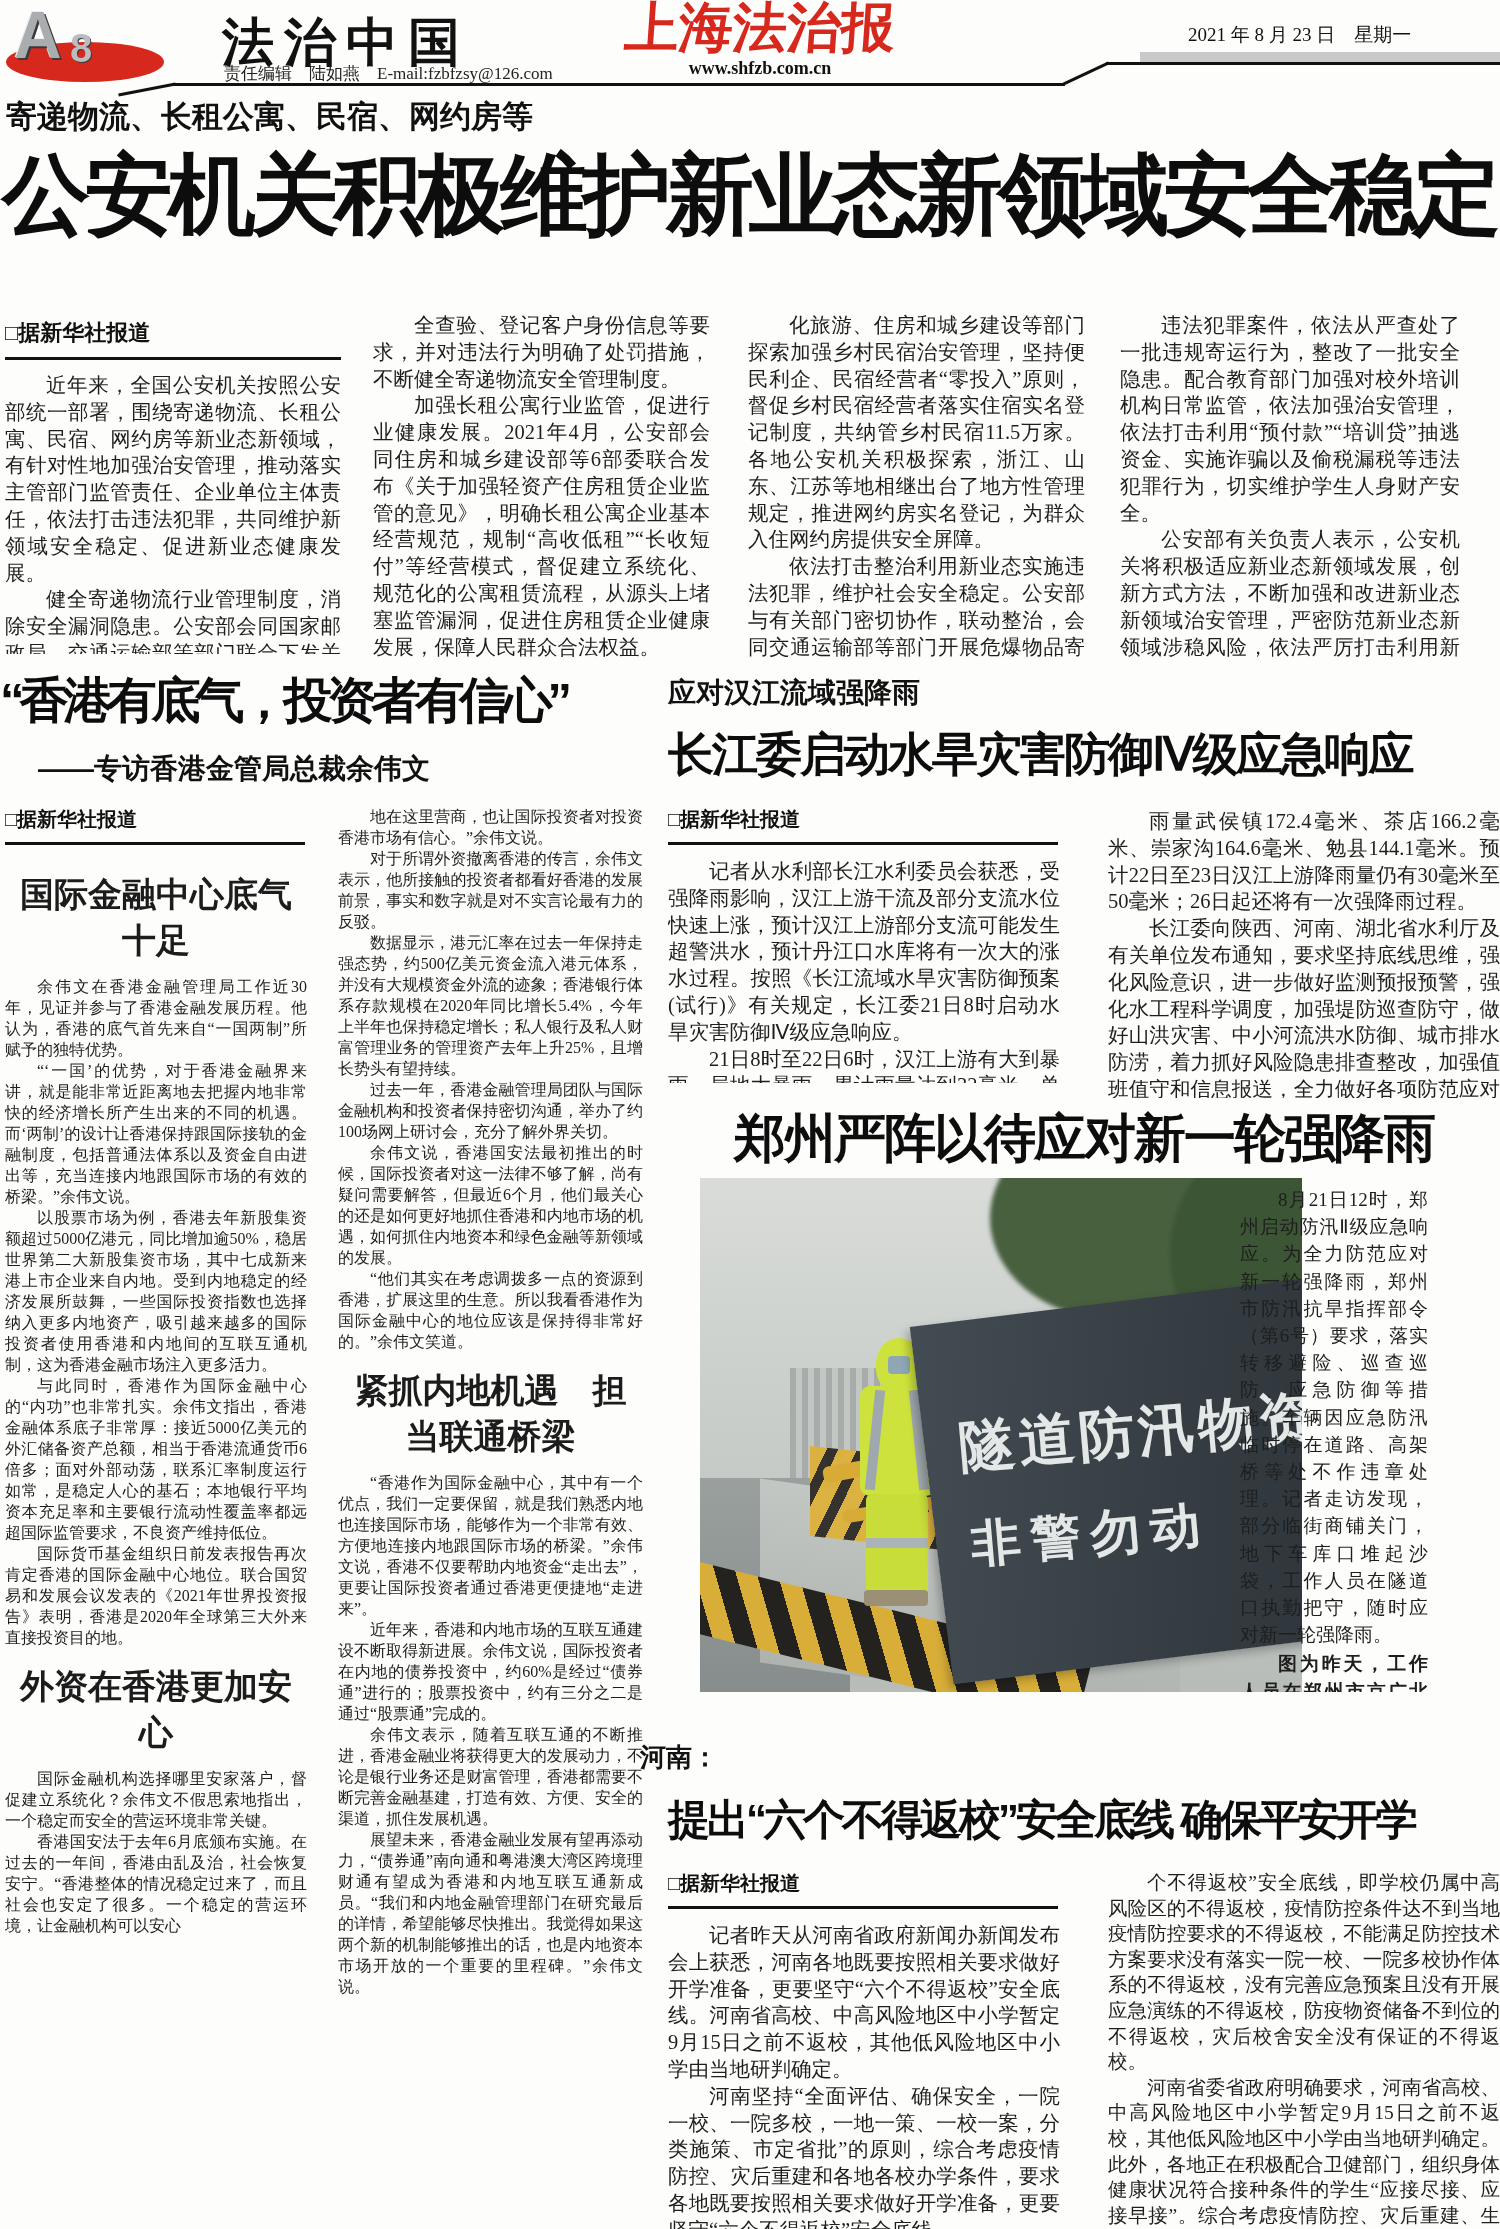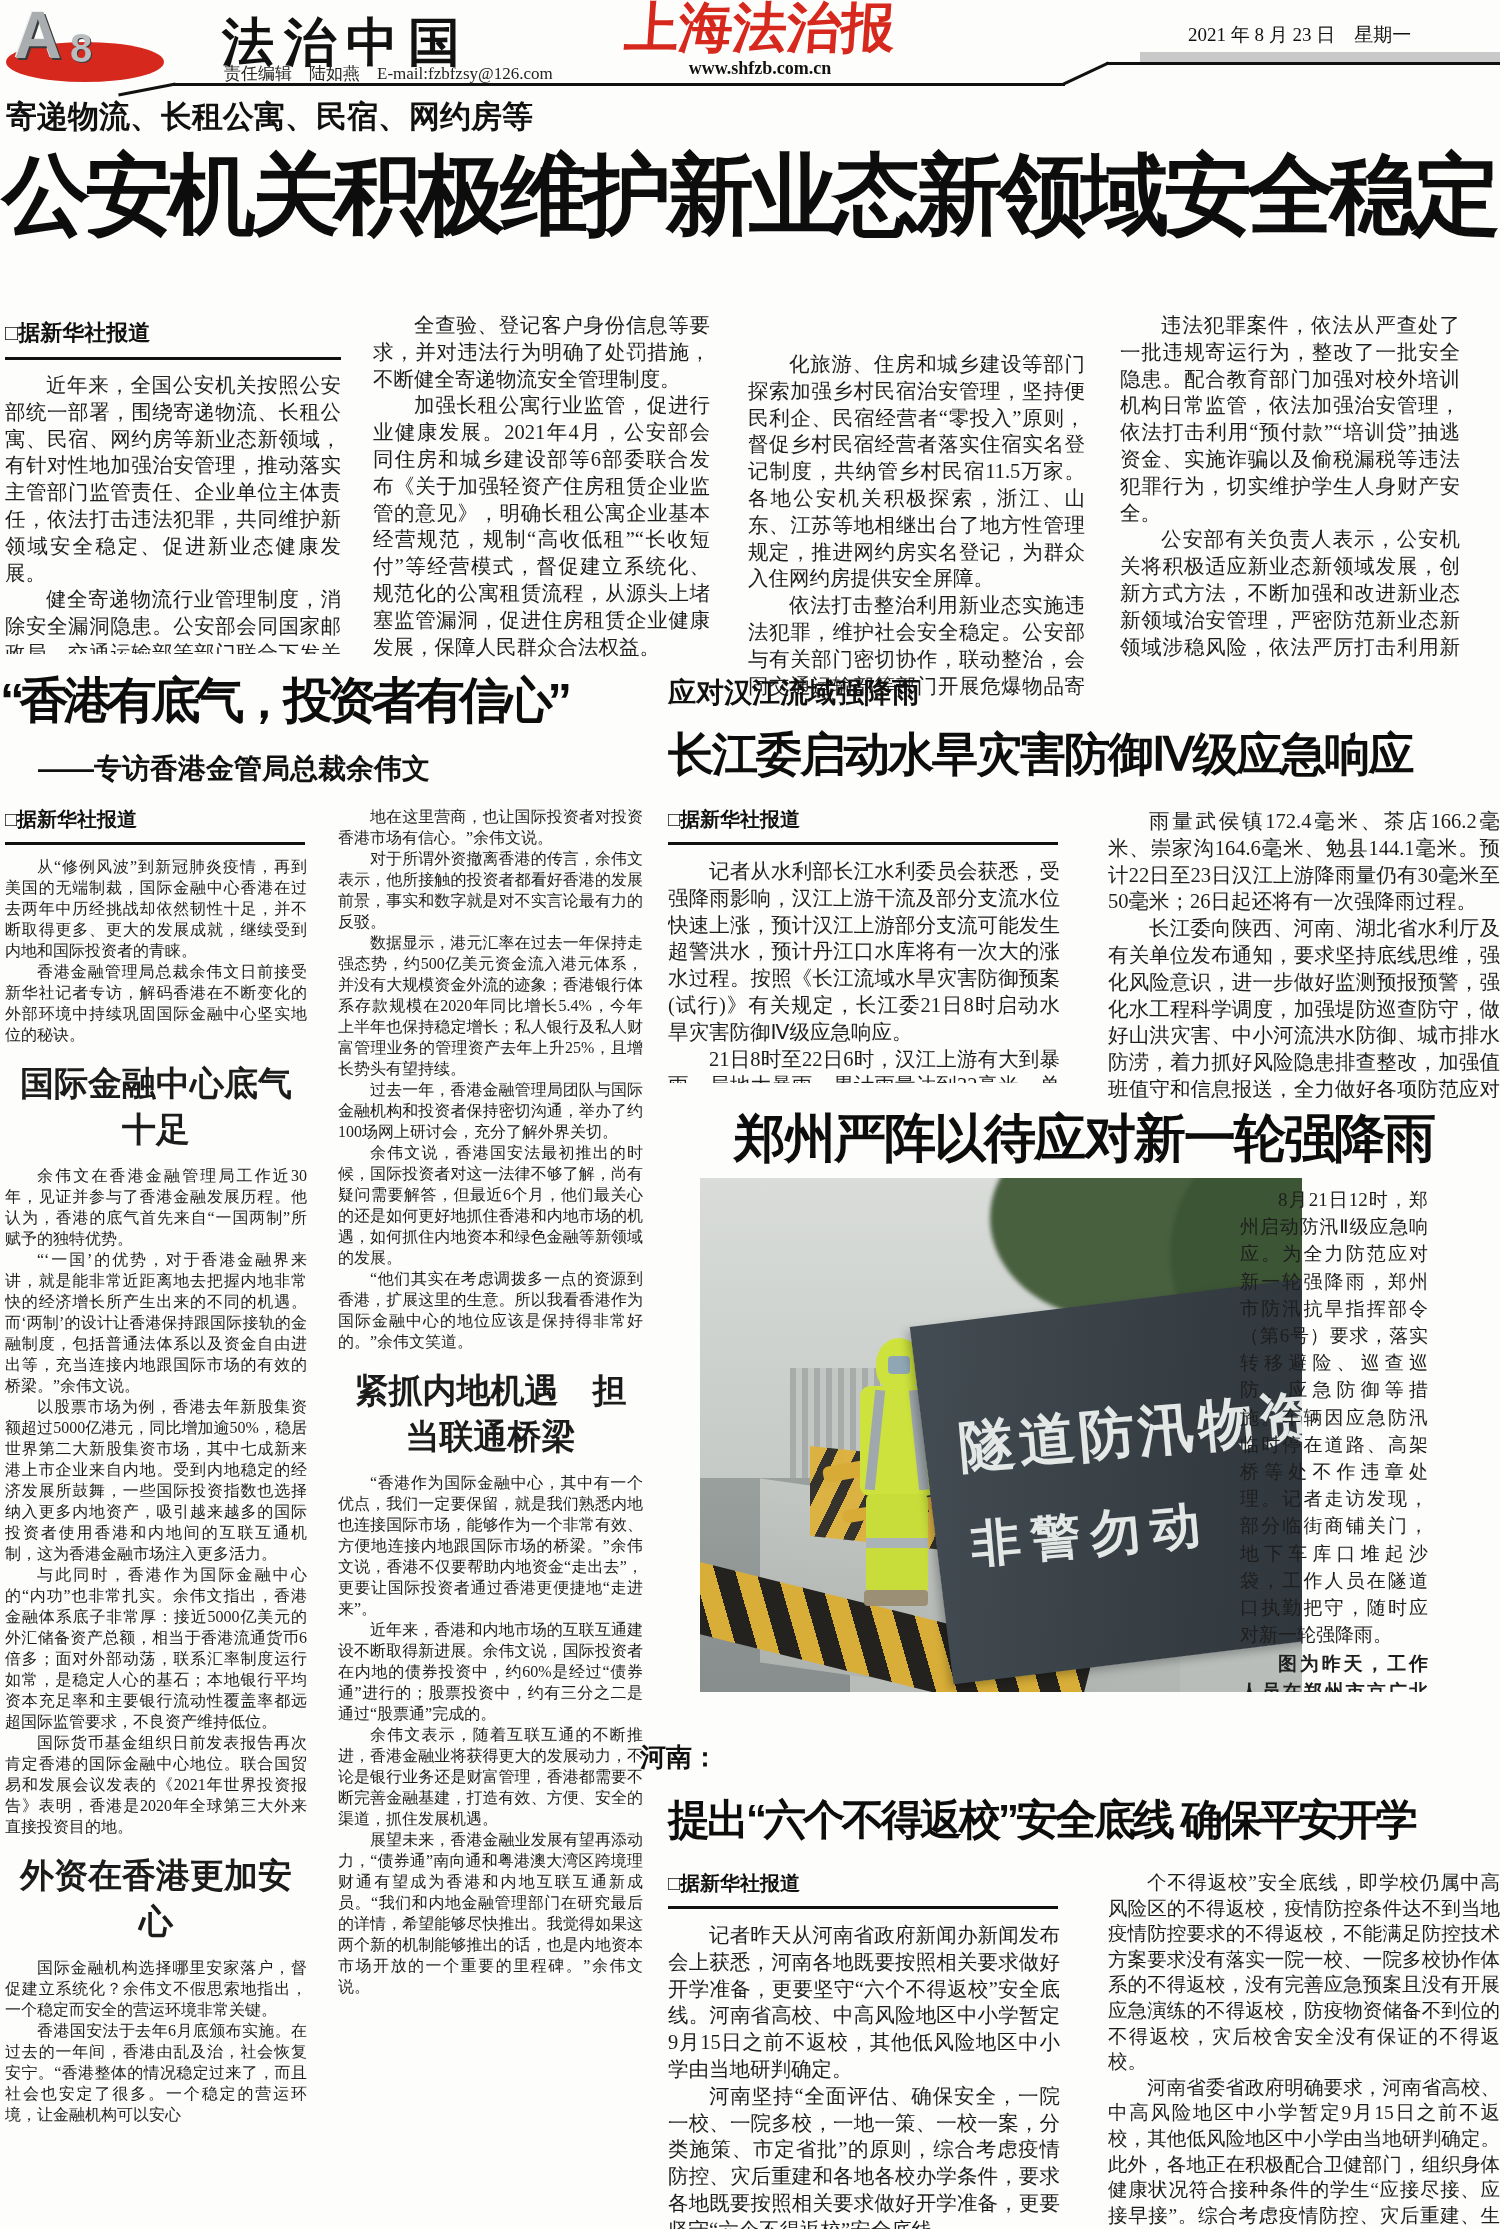--- a/index.html
+++ b/index.html
@@ -103,40 +103,36 @@
     <div class="abs headline" style="left:2px; top:136px; font-size:88px; letter-spacing:-5px;">公安机关积极维护新业态新领域安全稳定</div>
     <div class="abs byline" style="left:5px; top:318px; width:336px; font-size:22px;">□据新华社报道</div>
     <div class="abs body-col t20" style="left:5px;   top:372px; width:336px; height:282px;">
         <p>近年来，全国公安机关按照公安部统一部署，围绕寄递物流、长租公寓、民宿、网约房等新业态新领域，有针对性地加强治安管理，推动落实主管部门监管责任、企业单位主体责任，依法打击违法犯罪，共同维护新领域安全稳定、促进新业态健康发展。</p>
         <p>健全寄递物流行业管理制度，消除安全漏洞隐患。公安部会同国家邮政局、交通运输部等部门联合下发关于加强邮件、快件寄递、物流安全管理工作的意见，提请在反恐怖主义法中明确了寄递物流从业单位实行安</p>
       </div>
     <div class="abs body-col t20" style="left:373px; top:312px; width:337px; height:345px;">
         <p>全查验、登记客户身份信息等要求，并对违法行为明确了处罚措施，不断健全寄递物流安全管理制度。</p>
         <p>加强长租公寓行业监管，促进行业健康发展。2021年4月，公安部会同住房和城乡建设部等6部委联合发布《关于加强轻资产住房租赁企业监管的意见》，明确长租公寓企业基本经营规范，规制“高收低租”“长收短付”等经营模式，督促建立系统化、规范化的公寓租赁流程，从源头上堵塞监管漏洞，促进住房租赁企业健康发展，保障人民群众合法权益。</p>
       </div>
-    <div class="abs body-col t20" style="left:748px; top:312px; width:337px; height:345px;margin-top:39px;">
+    <div class="abs body-col t20" style="left:748px; top:312px; width:337px; height:345px;">
         <p>化旅游、住房和城乡建设等部门探索加强乡村民宿治安管理，坚持便民利企、民宿经营者“零投入”原则，督促乡村民宿经营者落实住宿实名登记制度，共纳管乡村民宿11.5万家。各地公安机关积极探索，浙江、山东、江苏等地相继出台了地方性管理规定，推进网约房实名登记，为群众入住网约房提供安全屏障。</p>
         <p>依法打击整治利用新业态实施违法犯罪，维护社会安全稳定。公安部与有关部门密切协作，联动整治，会同交通运输部等部门开展危爆物品寄递物流清理整顿和矛盾纠纷排查化解专项行动、易制爆危险化学品和寄递物流专项整治行动，破获了一批利用寄递物流渠道实施</p>
       </div>
     <div class="abs body-col t20" style="left:1120px; top:312px; width:340px; height:345px;">
         <p>违法犯罪案件，依法从严查处了一批违规寄运行为，整改了一批安全隐患。配合教育部门加强对校外培训机构日常监管，依法加强治安管理，依法打击利用“预付款”“培训贷”抽逃资金、实施诈骗以及偷税漏税等违法犯罪行为，切实维护学生人身财产安全。</p>
         <p>公安部有关负责人表示，公安机关将积极适应新业态新领域发展，创新方式方法，不断加强和改进新业态新领域治安管理，严密防范新业态新领域涉稳风险，依法严厉打击利用新业态实施的违法犯罪活动，扎实做好防风险、保安全、护稳定各项工作，为推动建设更高水平的平安中国作出新的更大贡献。</p>
       </div>
   </div>
 
   <div>
     <div class="abs headline" style="left:0px; top:668px; font-size:49px; letter-spacing:-5px;">“香港有底气，投资者有信心”</div>
     <div class="abs kicker" style="left:38px; top:750px; font-size:28px;">——专访香港金管局总裁余伟文</div>
     <div class="abs byline" style="left:5px; top:806px; width:300px;">□据新华社报道</div>
 
     <div class="abs" style="left:5px; top:856px; width:302px; height:1373px; overflow:hidden;">
-      <div class="body-col t18">
-          <p>从“修例风波”到新冠肺炎疫情，再到美国的无端制裁，国际金融中心香港在过去两年中历经挑战却依然韧性十足，并不断取得更多、更大的发展成就，继续受到内地和国际投资者的青睐。</p>
-          <p>香港金融管理局总裁余伟文日前接受新华社记者专访，解码香港在不断变化的外部环境中持续巩固国际金融中心坚实地位的秘诀。</p>
-        </div>
       <div class="subhead">国际金融中心底气十足</div>
       <div class="body-col t18">
           <p>余伟文在香港金融管理局工作近30年，见证并参与了香港金融发展历程。他认为，香港的底气首先来自“一国两制”所赋予的独特优势。</p>
           <p>“‘一国’的优势，对于香港金融界来讲，就是能非常近距离地去把握内地非常快的经济增长所产生出来的不同的机遇。而‘两制’的设计让香港保持跟国际接轨的金融制度，包括普通法体系以及资金自由进出等，充当连接内地跟国际市场的有效的桥梁。”余伟文说。</p>
           <p>以股票市场为例，香港去年新股集资额超过5000亿港元，同比增加逾50%，稳居世界第二大新股集资市场，其中七成新来港上市企业来自内地。受到内地稳定的经济发展所鼓舞，一些国际投资指数也选择纳入更多内地资产，吸引越来越多的国际投资者使用香港和内地间的互联互通机制，这为香港金融市场注入更多活力。</p>
           <p>与此同时，香港作为国际金融中心的“内功”也非常扎实。余伟文指出，香港金融体系底子非常厚：接近5000亿美元的外汇储备资产总额，相当于香港流通货币6倍多；面对外部动荡，联系汇率制度运行如常，是稳定人心的基石；本地银行平均资本充足率和主要银行流动性覆盖率都远超国际监管要求，不良资产维持低位。</p>
           <p>国际货币基金组织日前发表报告再次肯定香港的国际金融中心地位。联合国贸易和发展会议发表的《2021年世界投资报告》表明，香港是2020年全球第三大外来直接投资目的地。</p>
         </div>
       <div class="subhead">外资在香港更加安心</div>
       <div class="body-col t18">

